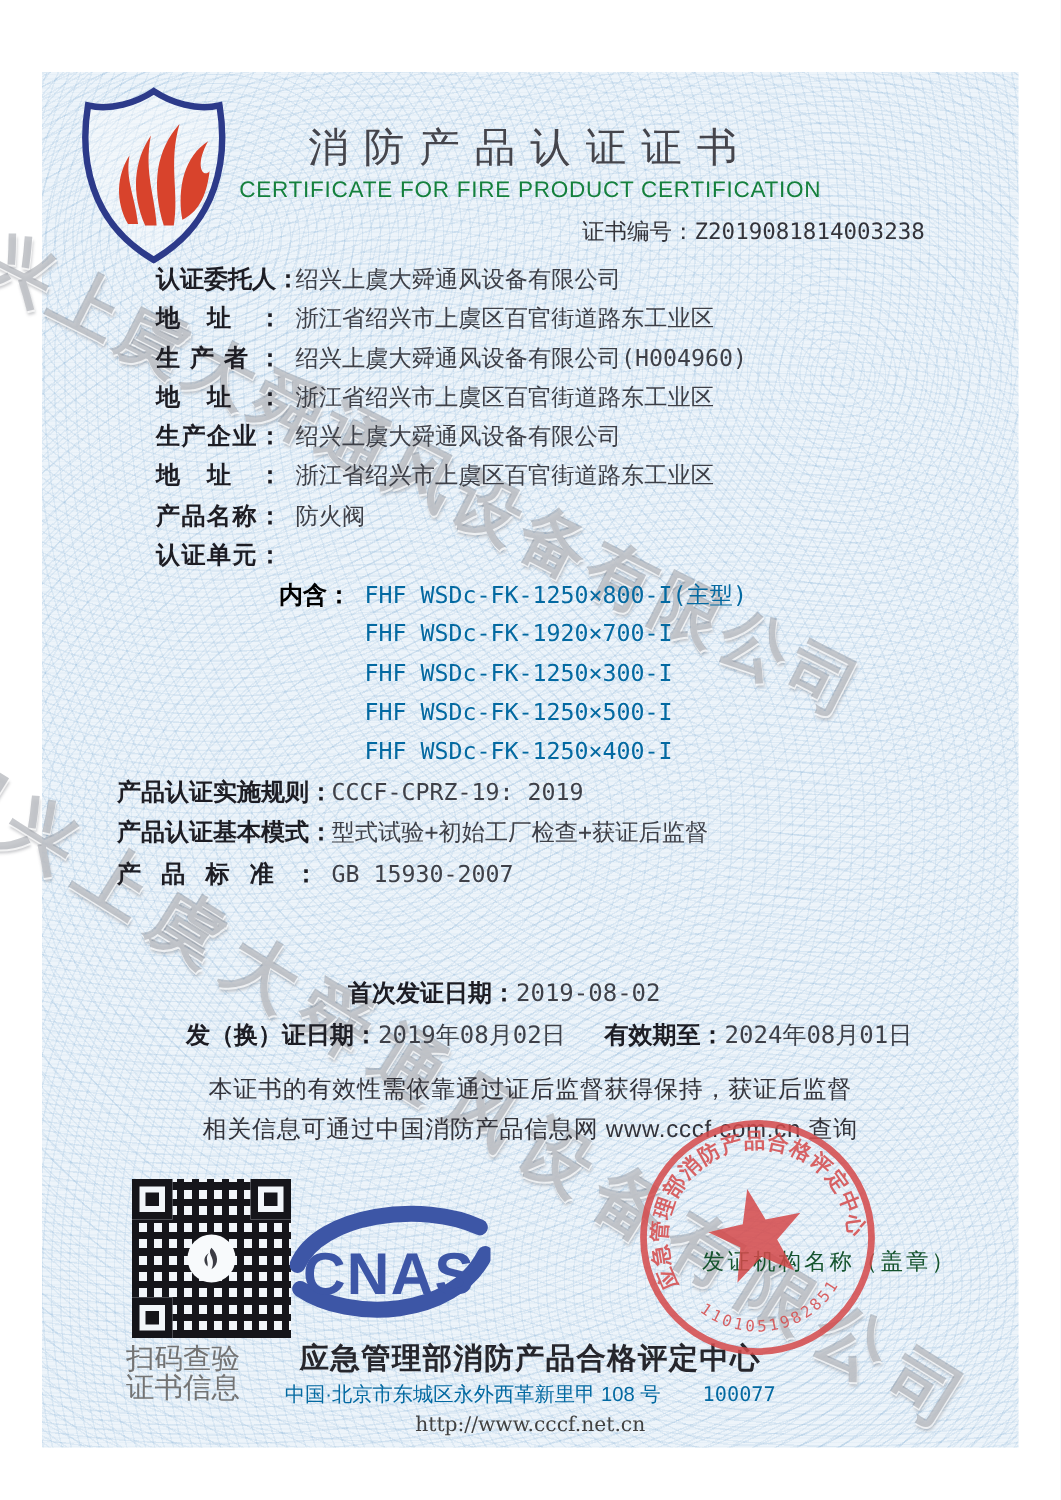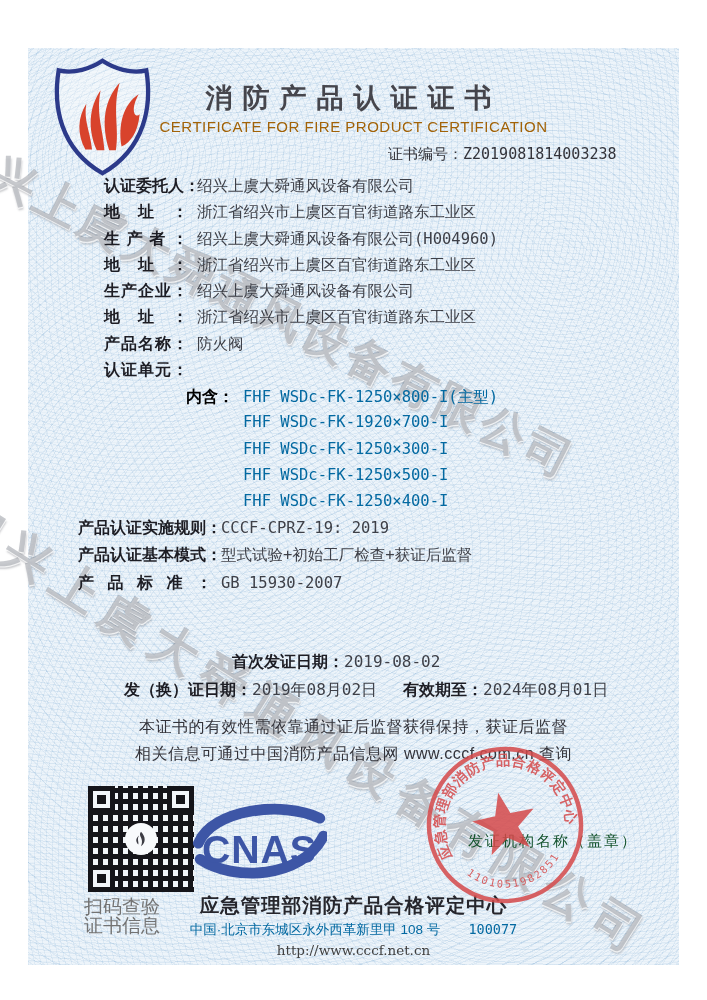--- a/index.html
+++ b/index.html
@@ -28,23 +28,23 @@
     transform-origin:0 0; z-index:1; pointer-events:none;
   }
   .wm1 { left:-38px; top:120px; font-size:46px; letter-spacing:4px; transform:rotate(27deg); }
   .wm2 { left:-26px; top:486px; font-size:48px; letter-spacing:10px; transform:rotate(32deg); }
 
   .content { position:absolute; inset:0; z-index:2; }
 
   .brand-logo { position:absolute; left:45px; top:56px; }
 
   .title { position:absolute; left:0; right:0; top:80px; text-align:center;
-           font-size:27px; font-weight:700; letter-spacing:10px; color:#45454c; }
+           font-size:27px; font-weight:400; letter-spacing:10px; color:#45454c; }
   .subtitle { position:absolute; left:0; right:0; top:118px; text-align:center;
-              font-size:15px; color:#a16207; letter-spacing:.5px; }
+              font-size:15px; color:#15803d; letter-spacing:.5px; }
   .certno { position:absolute; left:388px; top:145px; font-size:15px; color:#33333a; }
   .certno .num { font-family:"DejaVu Sans Mono", monospace; letter-spacing:0; }
 
   .flabel { display:inline-flex; justify-content:space-between; width:84px;
             font-weight:700; color:#1d1d24; font-size:16px; flex:none; }
   .w-rule { width:134px; }
   .fvalue { margin-left:9px; font-size:15.5px; color:#3e4048; white-space:nowrap; }
   .mono { font-family:"DejaVu Sans Mono", monospace; }
 
   .fields { position:absolute; left:104px; top:176px; }

